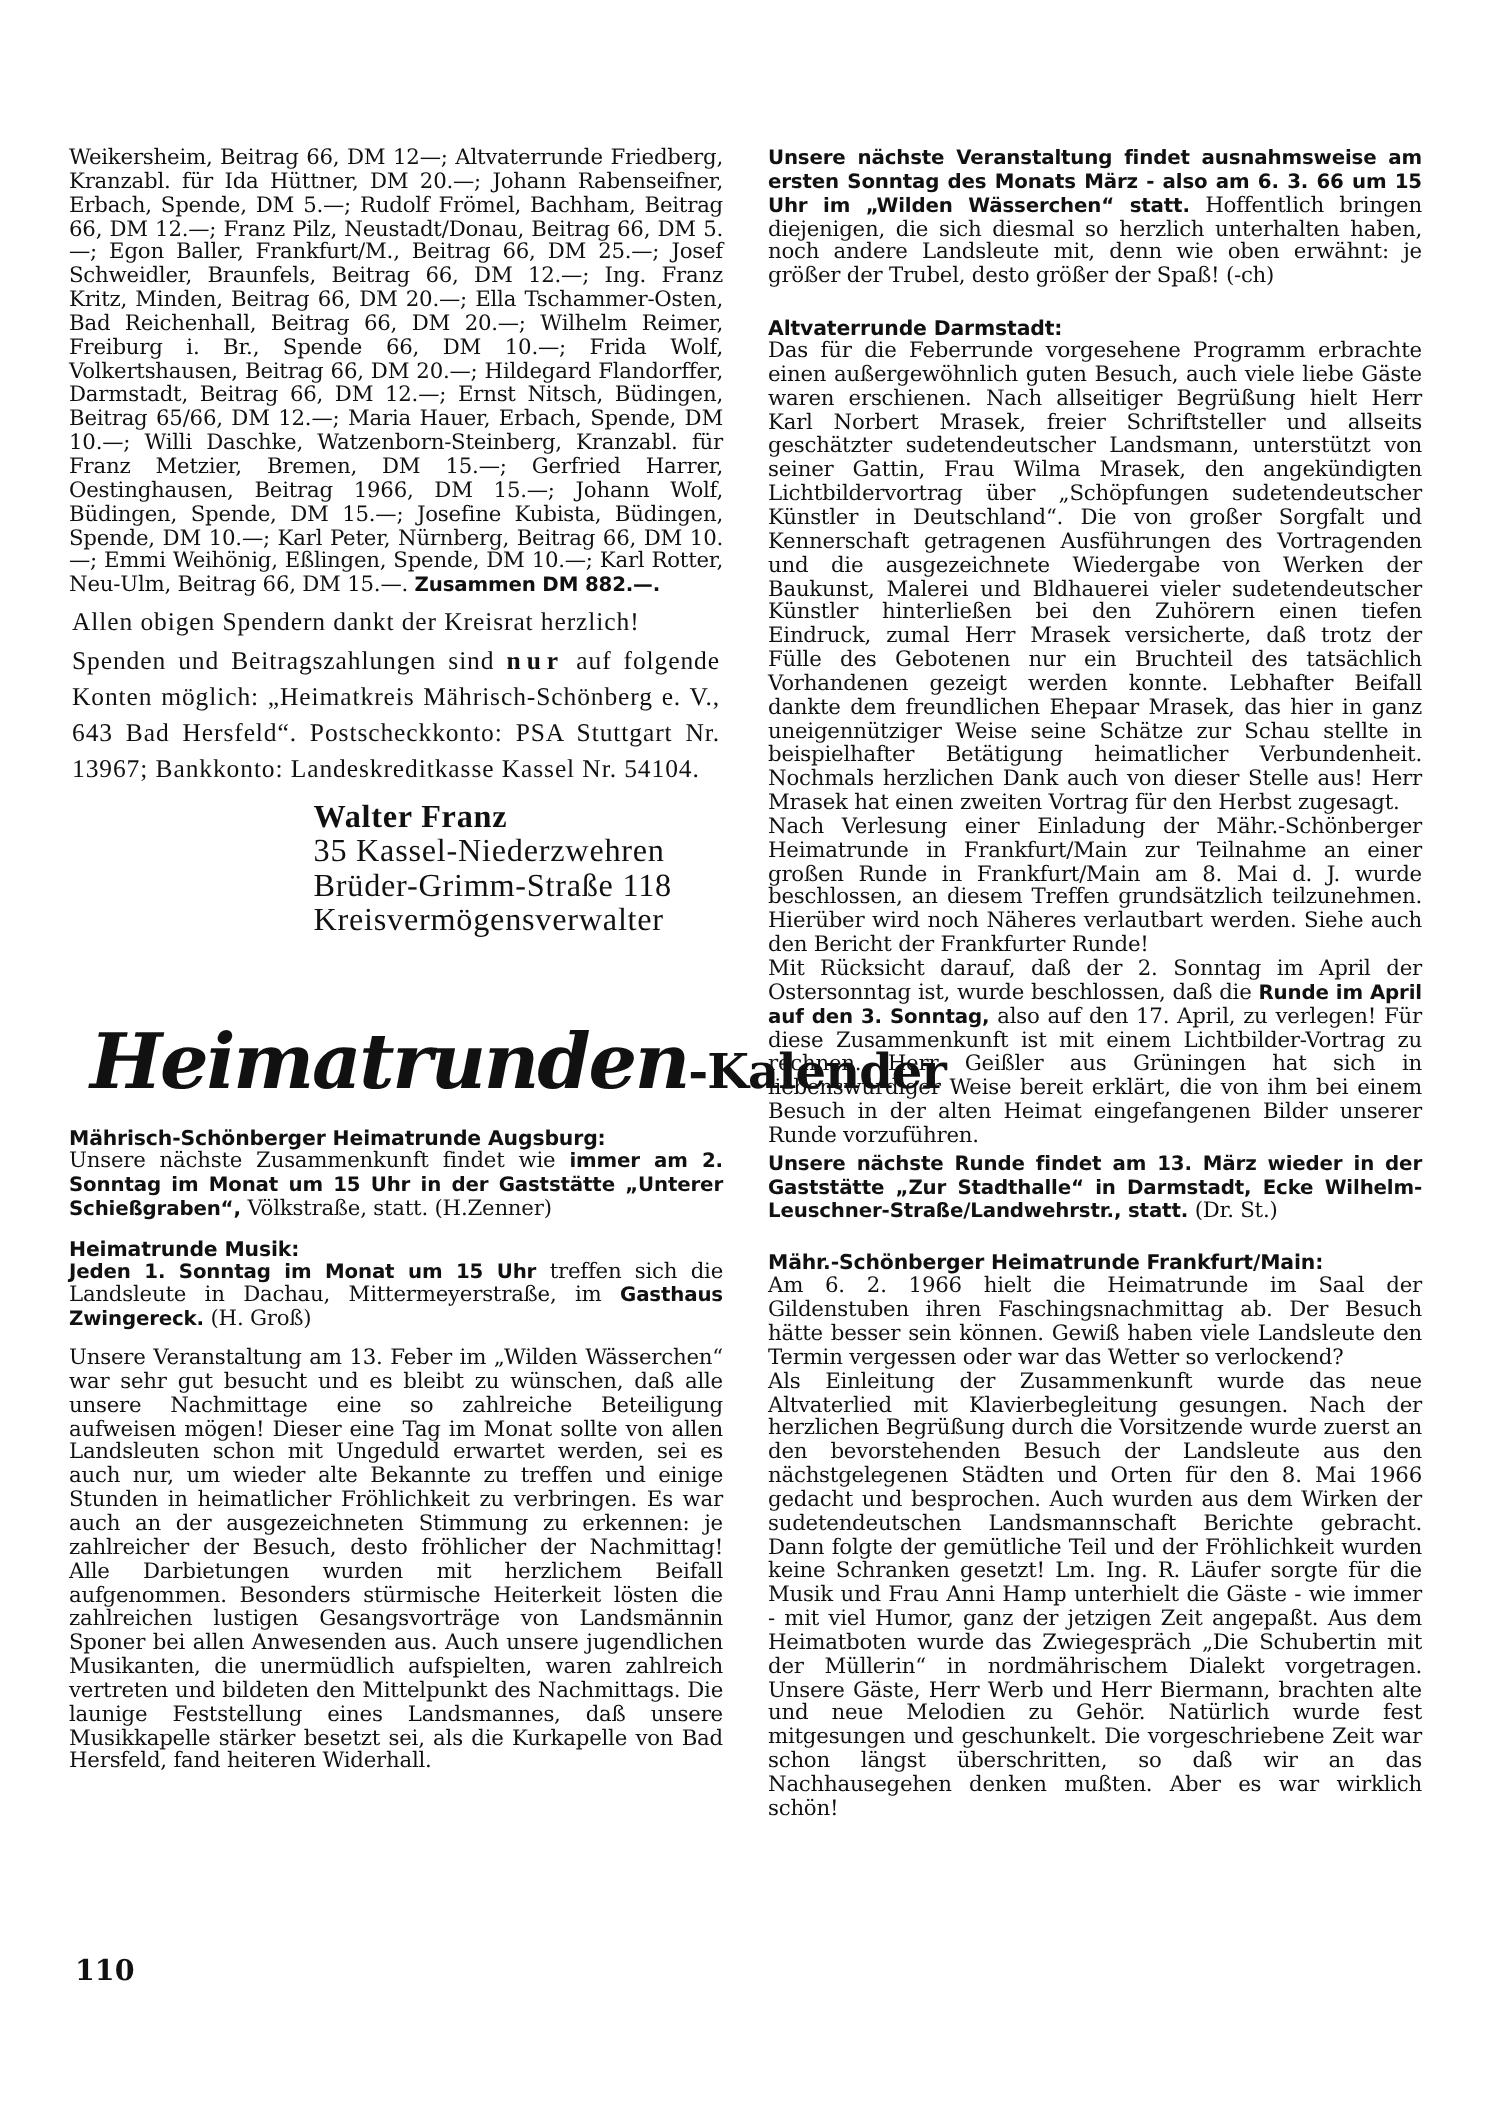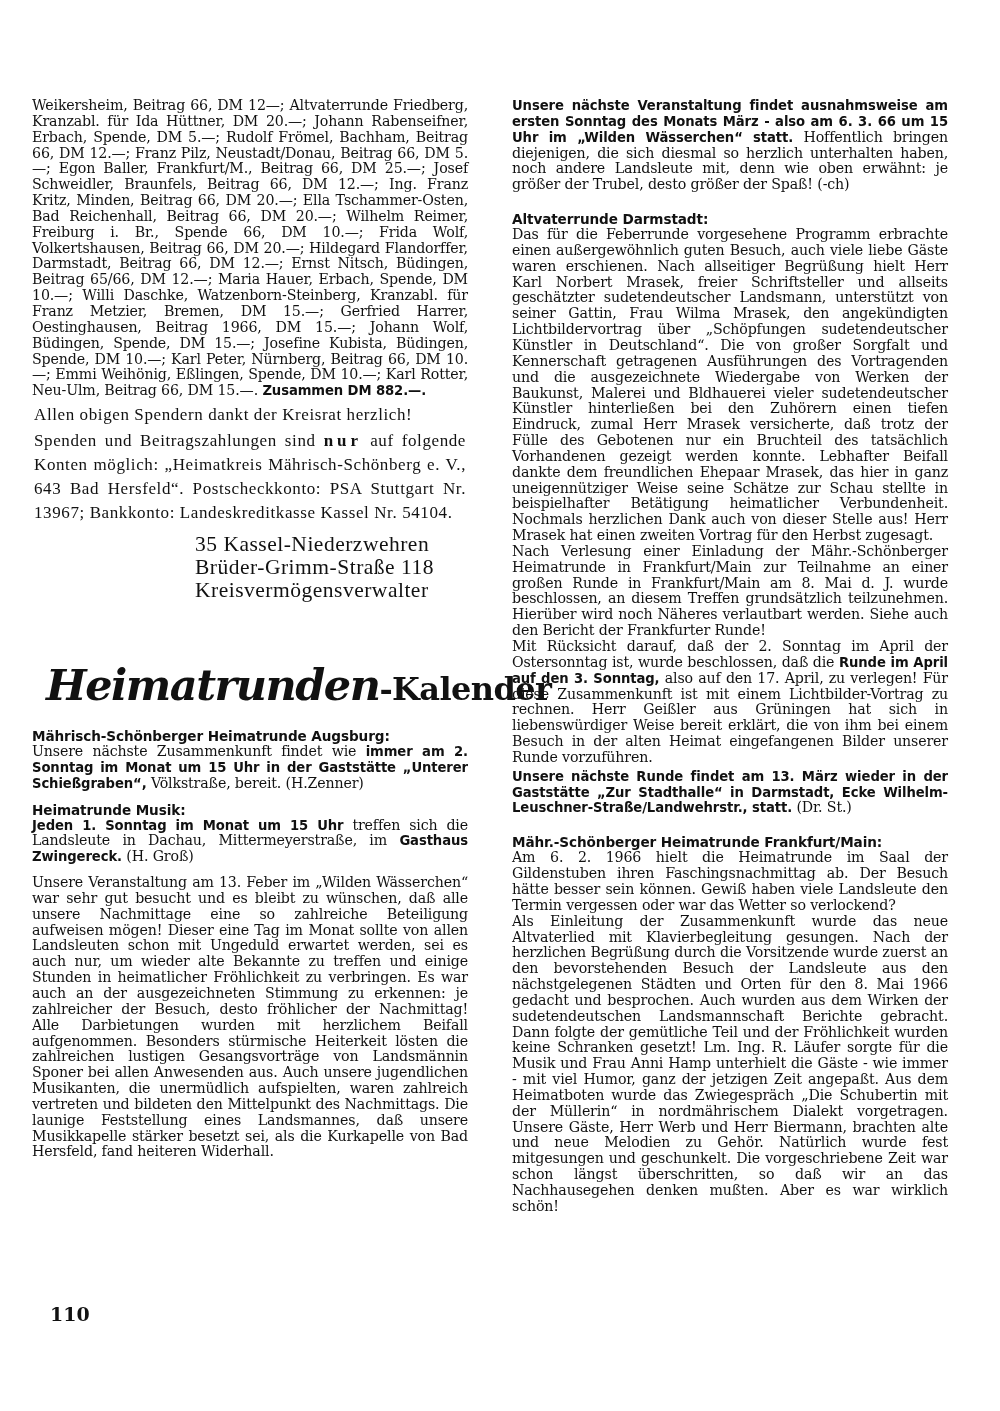--- a/index.html
+++ b/index.html
@@ -1,19 +1,19 @@
 <!DOCTYPE html>
 <html><head>
   <meta charset="utf-8">
   <style>
     html, body { margin: 0; padding: 0; background: #ffffff; }
     body { width: 1000px; height: 1411px; position: relative; overflow: hidden; color: #111; }
     .page { position: absolute; left: 0; top: 0; width: 1000px; height: 1411px; }
     .col { position: absolute; top: 98px; width: 436px; }
-    .col-left { left: 32px; }
+    .col-left { left: 46px; }
     .col-right { left: 512px; }
     .bodytext {
       font-family: "DejaVu Serif", serif;
       font-size: 14.2px;
       line-height: 15.85px;
       text-align: justify;
       letter-spacing: -0.15px;
       margin: 0;
       hyphens: manual;
     }
@@ -34,21 +34,21 @@
     .signature {
       font-family: "Liberation Serif", serif; font-size: 21.5px; line-height: 23px;
       margin: 8px 0 0 163px; letter-spacing: 0.5px;
     }
     .signature .name { font-weight: bold; }
     .calendar-title {
       margin: 56px 0 0 14px; height: 54px; white-space: nowrap;
     }
     .calendar-title .script {
       font-family: "DejaVu Serif", serif; font-style: italic; font-weight: bold;
-      font-size: 43px; letter-spacing: -1.5px; line-height: 54px; margin-top: 33px;
+      font-size: 51px; letter-spacing: -1.5px; line-height: 54px; margin-top: 33px;
     }
     .calendar-title .kal {
       font-family: "DejaVu Serif", serif; font-weight: bold; font-size: 32px;
       letter-spacing: -0.6px; line-height: 54px;
     }
     .section { margin-top: 10px; }
     .section.first { margin-top: 16px; }
     .rsec { margin-top: 18px; }
     .page-number {
       position: absolute; left: 50px; top: 1303px;
@@ -62,32 +62,33 @@
 
   <div class="col col-left">
 
     <p class="bodytext"><span>Weikersheim, Beitrag 66, DM 12—; Altvaterrunde Friedberg, Kranzabl. für Ida Hüttner, DM 20.—; Johann Rabenseifner, Erbach, Spende, DM 5.—; Rudolf Frömel, Bachham, Beitrag 66, DM 12.—; Franz Pilz, Neustadt/Donau, Beitrag 66, DM 5.—; Egon Baller, Frankfurt/M., Beitrag 66, DM 25.—; Josef Schweidler, Braunfels, Beitrag 66, DM 12.—; Ing. Franz Kritz, Minden, Beitrag 66, DM 20.—; Ella Tschammer-Osten, Bad Reichenhall, Beitrag 66, DM 20.—; Wilhelm Reimer, Freiburg i. Br., Spende 66, DM 10.—; Frida Wolf, Volkertshausen, Beitrag 66, DM 20.—; Hildegard Flandorffer, Darmstadt, Beitrag 66, DM 12.—; Ernst Nitsch, Büdingen, Beitrag 65/66, DM 12.—; Maria Hauer, Erbach, Spende, DM 10.—; Willi Daschke, Watzenborn-Steinberg, Kranzabl. für Franz Metzier, Bremen, DM 15.—; Gerfried Harrer, Oestinghausen, Beitrag 1966, DM 15.—; Johann Wolf, Büdingen, Spende, DM 15.—; Josefine Kubista, Büdingen, Spende, DM 10.—; Karl Peter, Nürnberg, Beitrag 66, DM 10.—; Emmi Weihönig, Eßlingen, Spende, DM 10.—; Karl Rotter, Neu-Ulm, Beitrag 66, DM 15.—.</span> <span class="bold-sans">Zusammen DM 882.—.</span></p>
 
     <p class="largetext" style="margin-top:4px;">Allen obigen Spendern dankt der Kreisrat herzlich!</p>
 
     <p class="largetext"><span>Spenden und Beitragszahlungen sind</span> <span class="spaced">nur</span> <span>auf folgende Konten möglich: „Heimatkreis Mährisch-Schönberg e. V., 643 Bad Hersfeld“. Postscheckkonto: PSA Stuttgart Nr. 13967; Bankkonto: Landeskreditkasse Kassel Nr. 54104.</span></p>
 
     <div class="signature">
+      <div class="name">Walter Franz</div>
       <div>35 Kassel-Niederzwehren</div>
       <div>Brüder-Grimm-Straße 118</div>
       <div>Kreisvermögensverwalter</div>
     </div>
 
     <div class="calendar-title">
       <span class="script">Heimatrunden</span><span class="kal">-Kalender</span>
     </div>
 
     <div class="section first">
       <p class="heading-sans">Mährisch-Schönberger Heimatrunde Augsburg:</p>
-      <p class="bodytext"><span>Unsere nächste Zusammenkunft findet wie</span> <span class="bold-sans">immer am 2. Sonntag im Monat um 15 Uhr in der Gaststätte „Unterer Schießgraben“,</span> <span>Völkstraße, bereit. (H.Zenner)</span></p>
+      <p class="bodytext"><span>Unsere nächste Zusammenkunft findet wie</span> <span class="bold-sans">immer am 2. Sonntag im Monat um 15 Uhr in der Gaststätte „Unterer Schießgraben“,</span> <span>Völkstraße, statt. (H.Zenner)</span></p>
     </div>
 
     <div class="section">
       <p class="heading-sans">Heimatrunde Musik:</p>
       <p class="bodytext"><span class="bold-sans">Jeden 1. Sonntag im Monat um 15 Uhr</span> <span>treffen sich die Landsleute in Dachau, Mittermeyerstraße, im</span> <span class="bold-sans">Gasthaus Zwingereck.</span> <span>(H. Groß)</span></p>
     </div>
 
     <div class="section">
       <p class="bodytext">Unsere Veranstaltung am 13. Feber im „Wilden Wässerchen“ war sehr gut besucht und es bleibt zu wünschen, daß alle unsere Nachmittage eine so zahlreiche Beteiligung aufweisen mögen! Dieser eine Tag im Monat sollte von allen Landsleuten schon mit Ungeduld erwartet werden, sei es auch nur, um wieder alte Bekannte zu treffen und einige Stunden in heimatlicher Fröhlichkeit zu verbringen. Es war auch an der ausgezeichneten Stimmung zu erkennen: je zahlreicher der Besuch, desto fröhlicher der Nachmittag! Alle Darbietungen wurden mit herzlichem Beifall aufgenommen. Besonders stürmische Heiterkeit lösten die zahlreichen lustigen Gesangsvorträge von Landsmännin Sponer bei allen Anwesenden aus. Auch unsere jugendlichen Musikanten, die unermüdlich aufspielten, waren zahlreich vertreten und bildeten den Mittelpunkt des Nachmittags. Die launige Feststellung eines Landsmannes, daß unsere Musikkapelle stärker besetzt sei, als die Kurkapelle von Bad Hersfeld, fand heiteren Widerhall.</p>
     </div>

